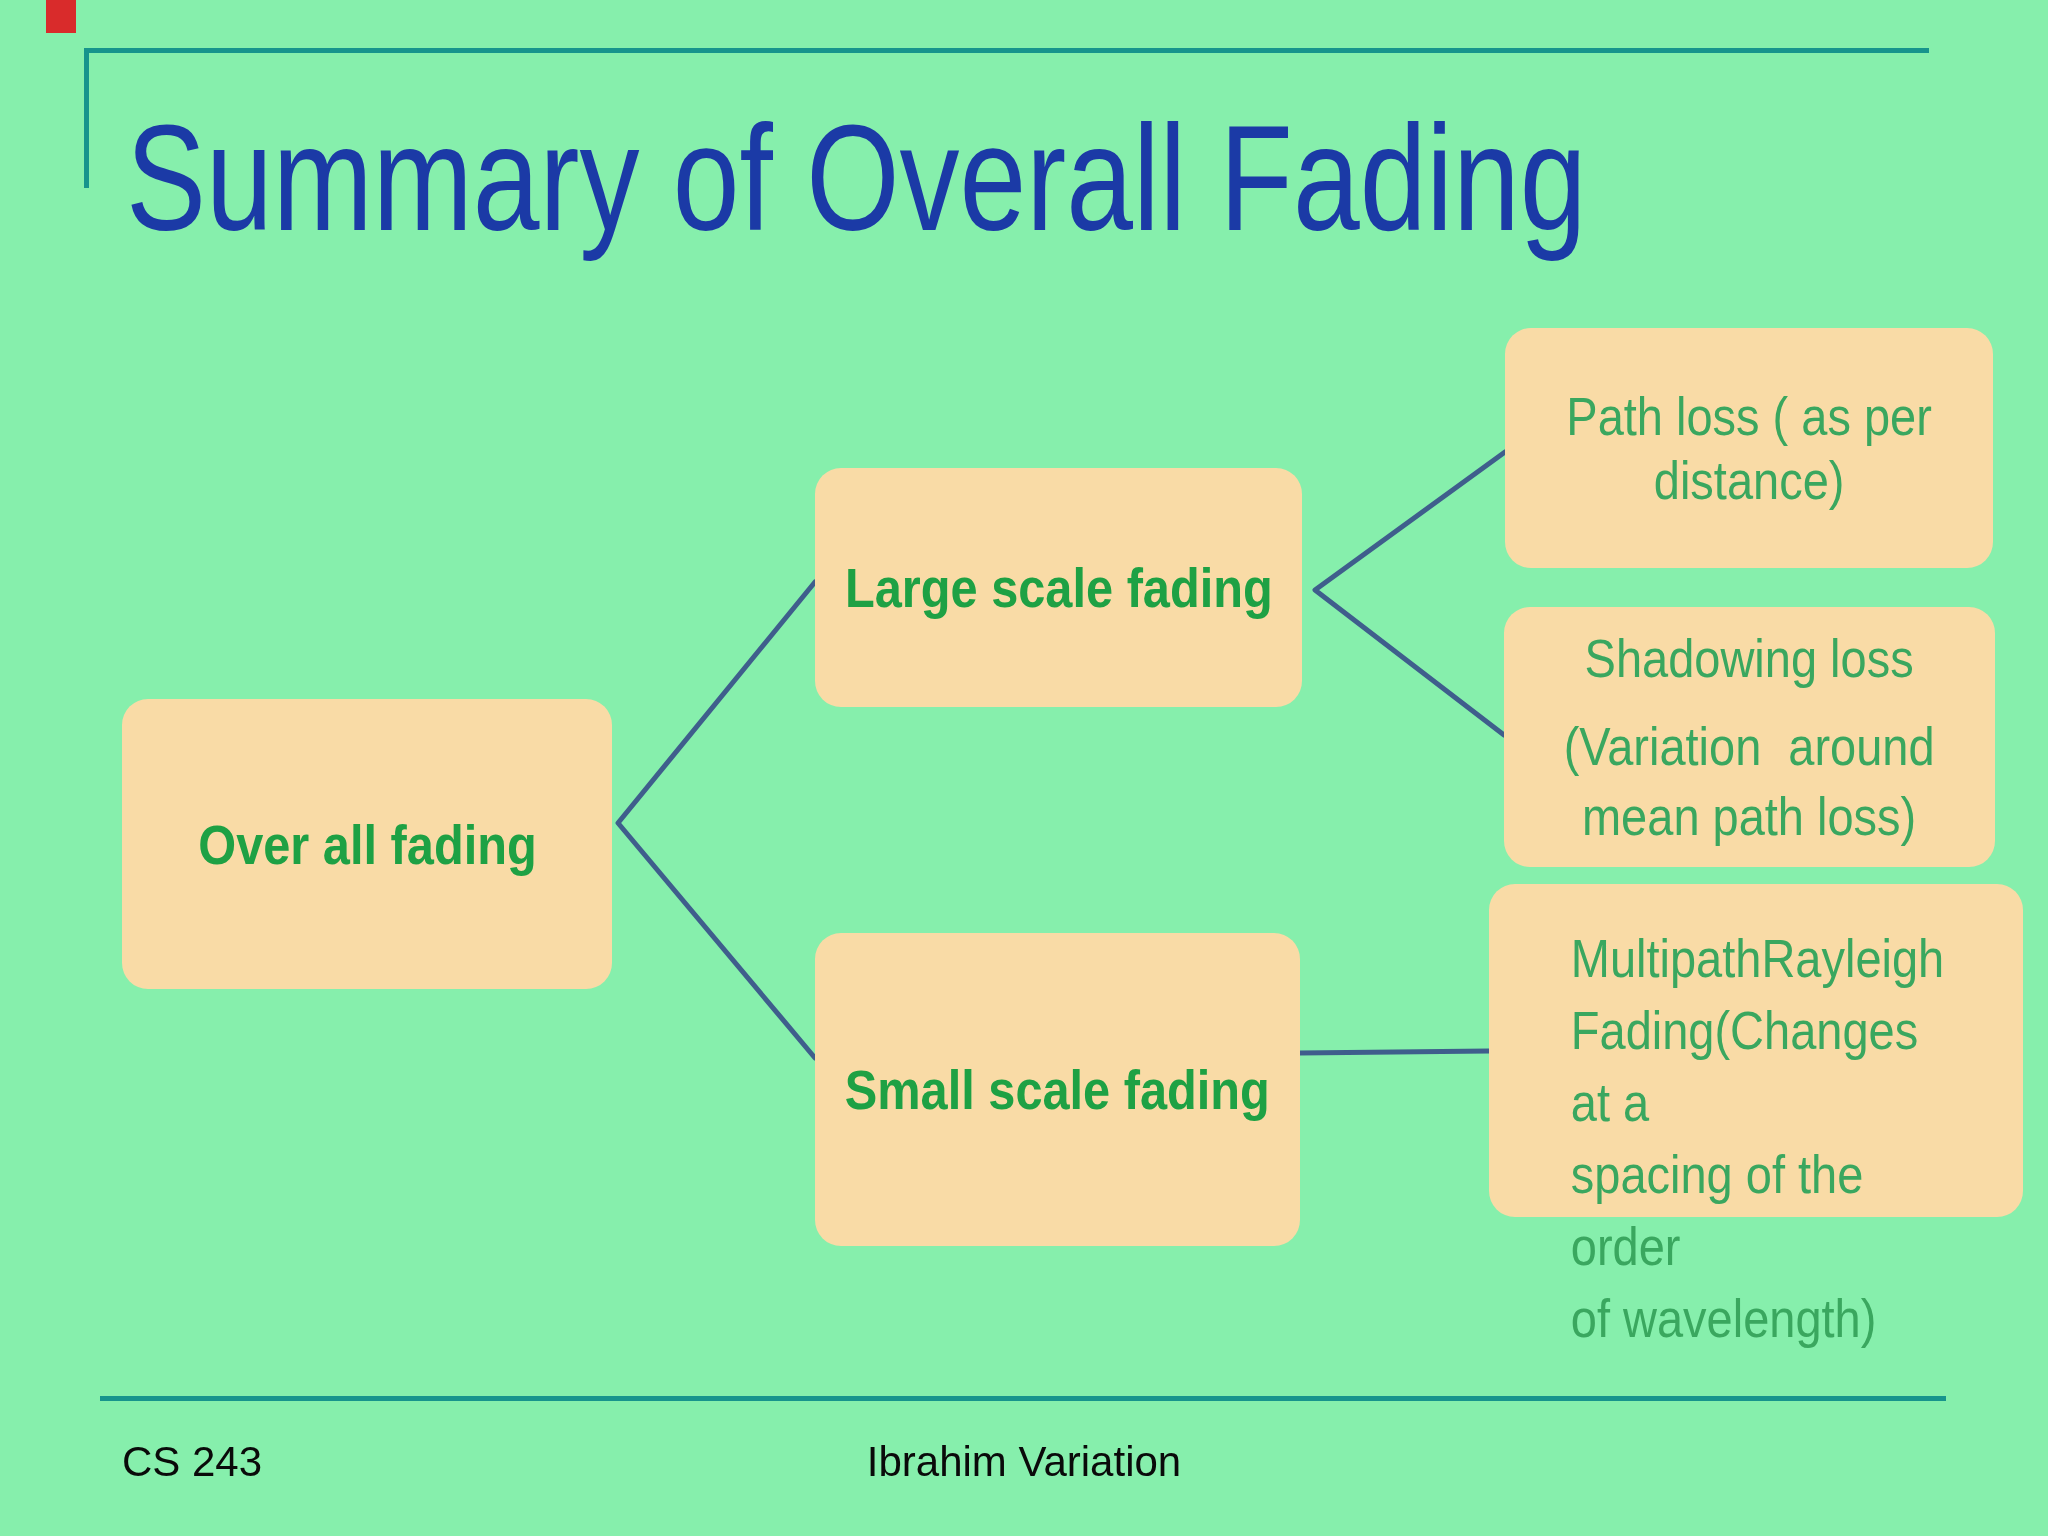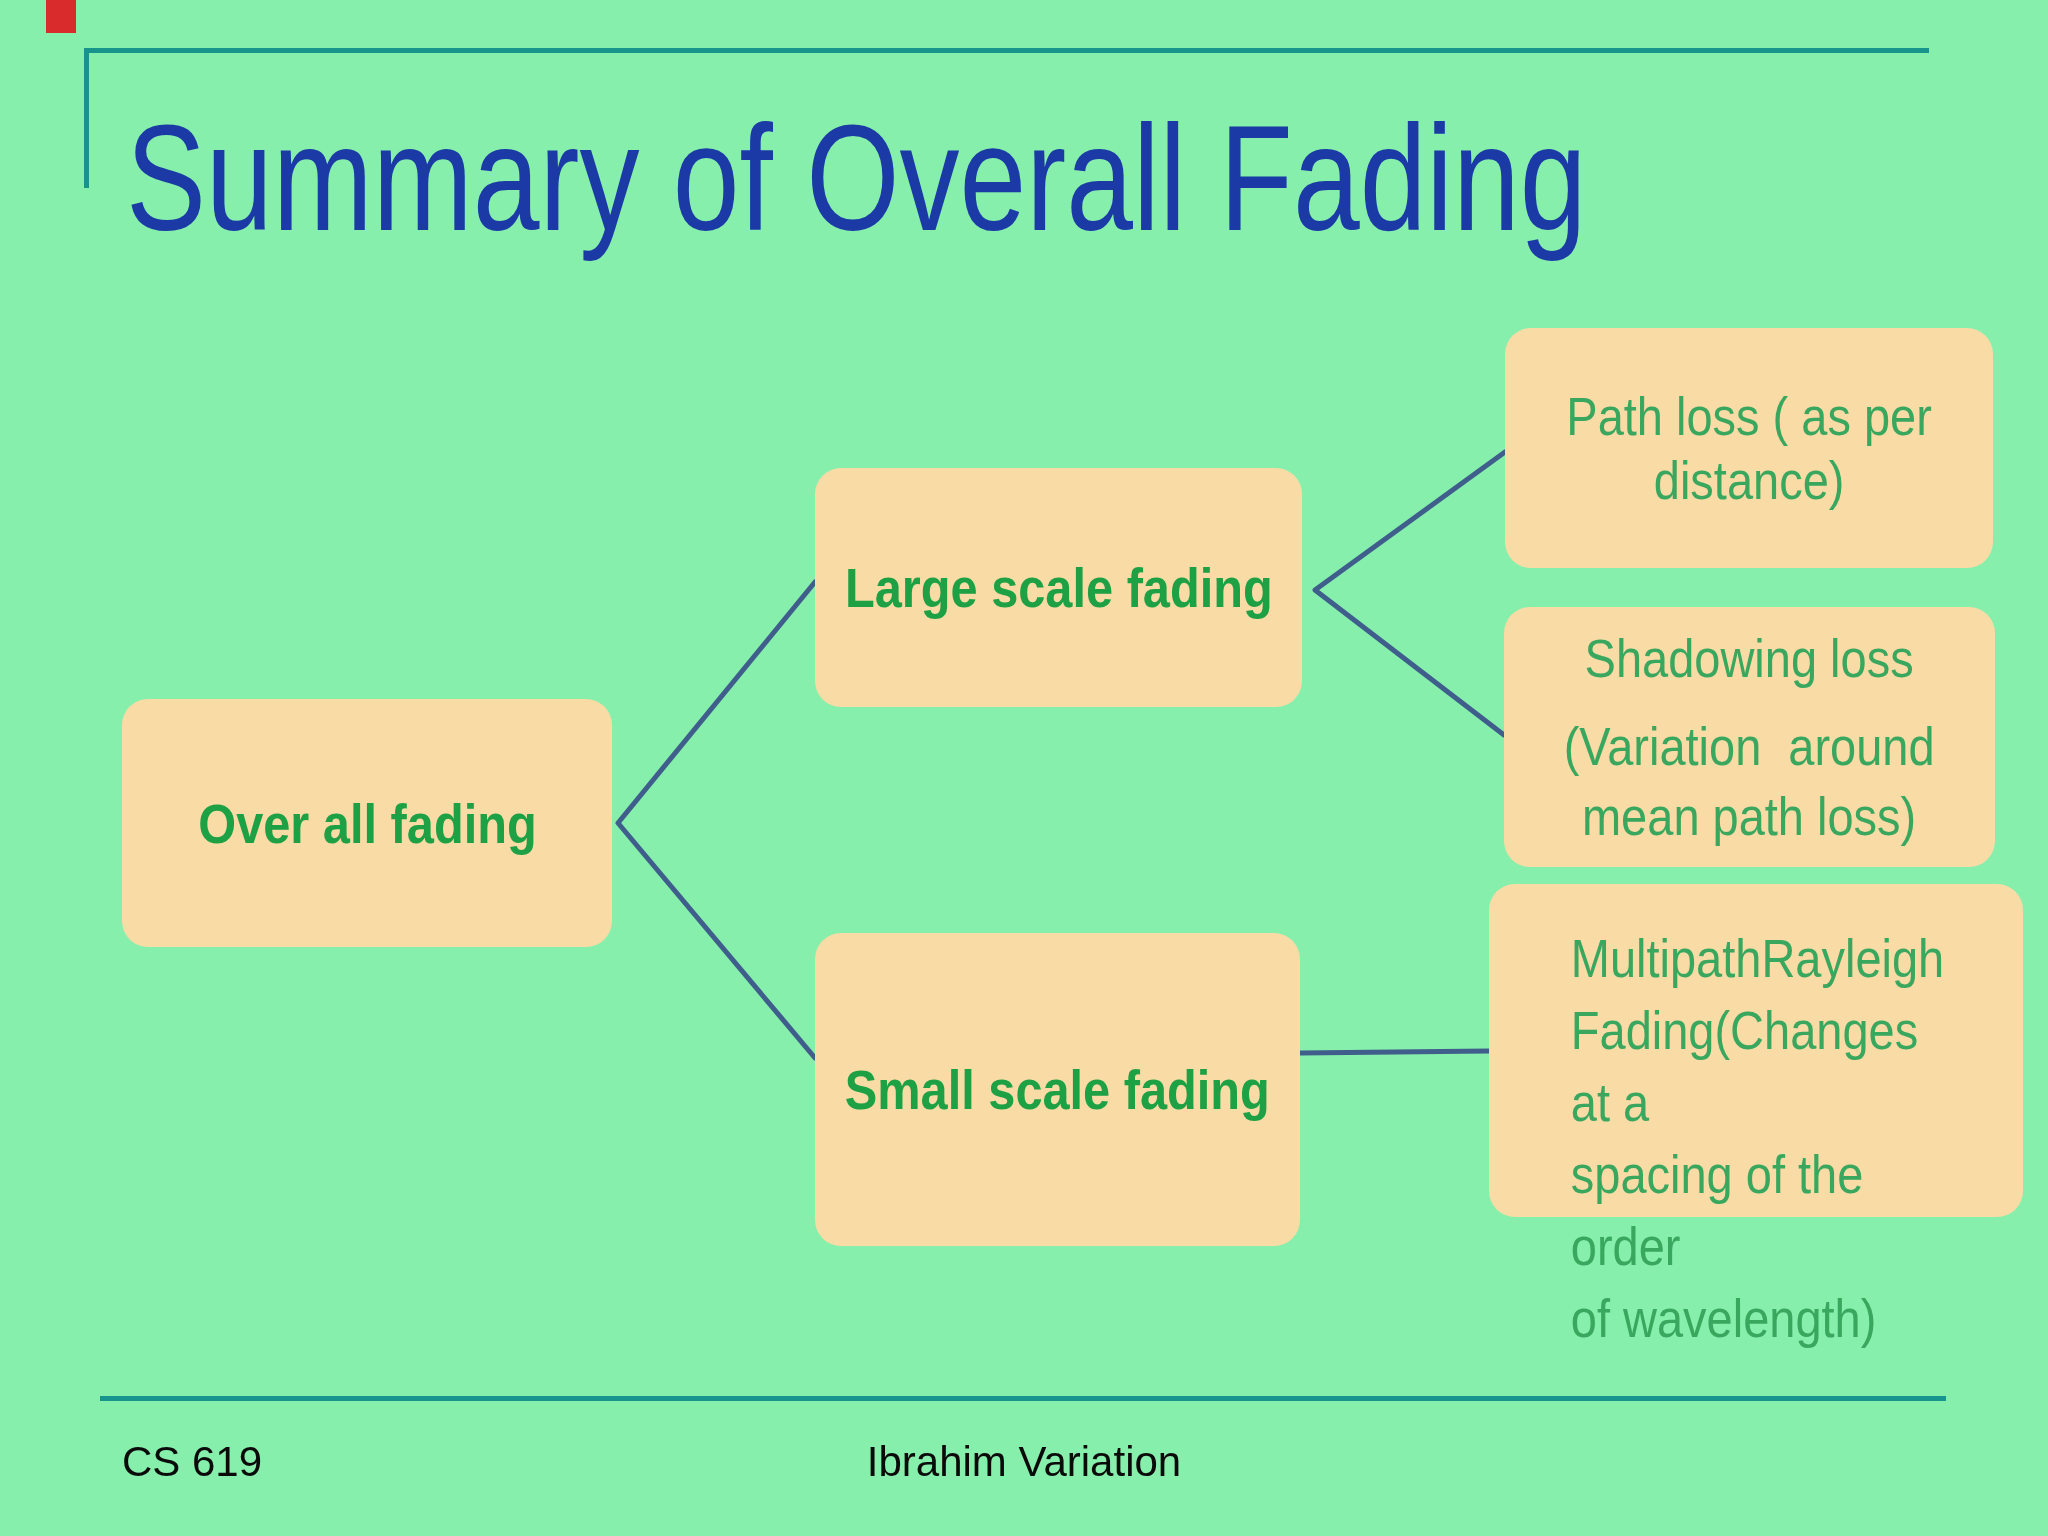--- a/index.html
+++ b/index.html
@@ -41,21 +41,21 @@
     border-radius:26px;
     display:flex;align-items:center;justify-content:center;
   }
   .node .squeeze{display:inline-block;transform:scaleX(0.87);transform-origin:center;}
   .label-bold{
     font-weight:700;font-size:56px;color:#1EA144;white-space:nowrap;
   }
   .leaf-text{
     font-weight:400;color:#3AA75F;text-align:center;
   }
-  .node-overall{left:122px;top:699px;width:490px;height:248px;}
+  .node-overall{left:122px;top:699px;width:490px;height:290px;}
   .node-large{left:815px;top:468px;width:487px;height:239px;}
   .node-small{left:815px;top:933px;width:485px;height:313px;}
   .node-path{left:1505px;top:328px;width:488px;height:240px;}
   .node-shadow{left:1504px;top:607px;width:491px;height:260px;}
   .node-multi{left:1489px;top:884px;width:487px;height:333px;align-items:flex-start;justify-content:flex-start;padding-left:47px;}
   .node-path .leaf-text{font-size:54px;line-height:64px;}
   .node-shadow .leaf-text{font-size:54px;line-height:70px;}
   .node-shadow .para-gap{margin-bottom:18px;}
   .node-shadow .spread{word-spacing:16px;}
   .node-multi .inner{
@@ -126,16 +126,16 @@
         <span>Multipath</span>
         <span>Rayleigh</span>
       </div>
       <div>Fading(Changes at a</div>
       <div>spacing of the order</div>
       <div>of wavelength)</div>
     </div>
   </div>
 
   <div class="bottom-rule"></div>
-  <div class="footer-left">CS 619</div>
+  <div class="footer-left">CS 243</div>
   <div class="footer-center">Ibrahim Variation</div>
 
 </div>
 
 </body></html>

